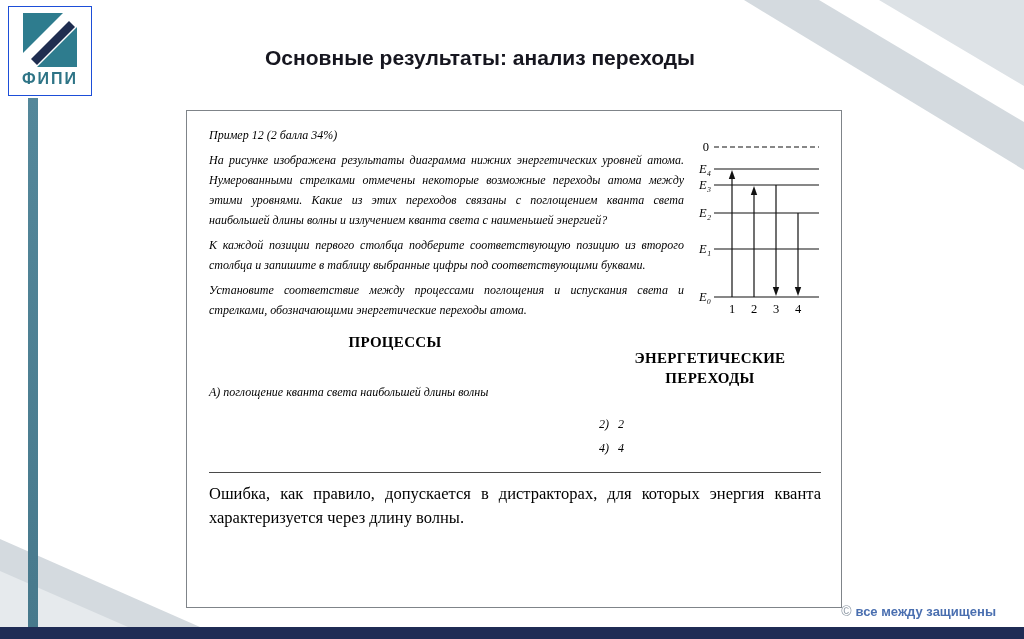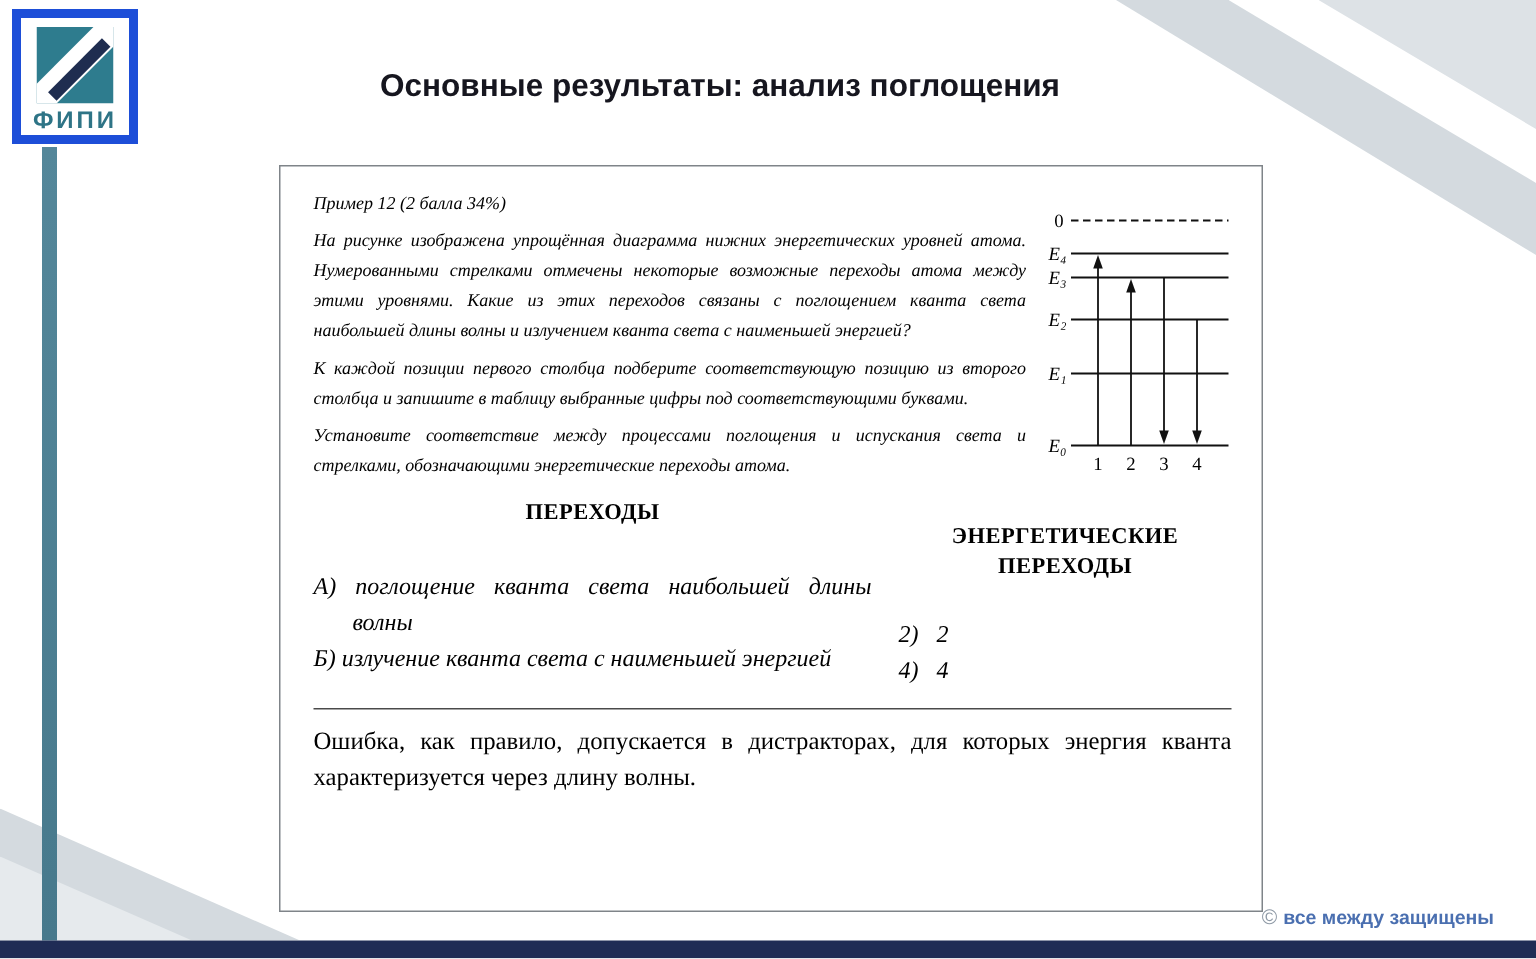--- a/index.html
+++ b/index.html
@@ -52,21 +52,21 @@
   }
 
   .bottom-bar {
     position: absolute; left: 0; bottom: 0; width: 1024px; height: 12px;
     background: #1f2c55;
     z-index: 3;
   }
 
   .logo-box {
     position: absolute; left: 8px; top: 6px; width: 84px; height: 90px;
-    background: #ffffff; border: 6px solid #1d4ed8;
+    background: #ffffff; border: 1px solid #1d4ed8;
     display: flex; flex-direction: column; align-items: center;
     padding-top: 6px;
     z-index: 2;
   }
   .logo-text {
     margin-top: 3px;
     color: #2e7486; font-weight: bold; font-size: 16px; letter-spacing: 2px;
   }
 
   .slide-title {
@@ -116,21 +116,21 @@
   .match-right { flex: 1; padding-left: 18px; }
   .match-header {
     font-weight: bold; font-size: 15px;
     text-align: center;
     height: 48px;
     line-height: 20px;
     letter-spacing: 0.3px;
   }
   .match-right .match-header { max-width: 200px; margin: 16px auto; }
   .match p.item {
-    font-size: 16px; line-height: 24px; margin: 0;
+    font-size: 12px; line-height: 24px; margin: 0;
     font-style: italic;
   }
   .match-left p.item { padding-left: 26px; text-indent: -26px; }
   .match-right p.item { text-align: left; }
 
   .divider {
     border: none; border-top: 1px solid #4a4a4a;
     margin: 12px 0 9px 0;
   }
   .error-note {
@@ -163,21 +163,21 @@
   <div class="logo-box">
     <svg width="54" height="54" viewBox="0 0 54 54">
       <rect x="0" y="0" width="54" height="54" fill="#2e7c8e"></rect>
       <polygon points="0,40 40,0 54,0 54,14 14,54 0,54" fill="#ffffff"></polygon>
       <polygon points="7,47 47,7 54,14 14,54" fill="#1f2d50" opacity="0.0"></polygon>
       <polygon points="8,46 46,8 52,14 14,52" fill="#1f2d50"></polygon>
     </svg>
     <div class="logo-text">ФИПИ</div>
   </div>
 
-  <h1 class="slide-title">Основные результаты: анализ поглощения</h1>
+  <h1 class="slide-title">Основные результаты: анализ переходы</h1>
 
   <div class="problem-card">
 
     <div class="diagram">
       <svg width="125" height="185" viewBox="0 0 125 185">
 
         <text x="13" y="14" text-anchor="end">0</text>
         <line class="dash" x1="18" y1="10" x2="123" y2="10"></line>
 
         <text class="lvl" x="15" y="36" text-anchor="end">E₄</text>
@@ -208,29 +208,28 @@
         <polygon points="102,159 98.8,150 105.2,150"></polygon>
 
         <text x="36" y="176" text-anchor="middle">1</text>
         <text x="58" y="176" text-anchor="middle">2</text>
         <text x="80" y="176" text-anchor="middle">3</text>
         <text x="102" y="176" text-anchor="middle">4</text>
       </svg>
     </div>
 
     <p class="example-header">Пример 12 (2 балла 34%)</p>
-    <p>На рисунке изображена упрощённая диаграмма нижних энергетических уровней атома. Нумерованными стрелками отмечены некоторые возможные переходы атома между этими уровнями. Какие из этих переходов связаны с поглощением кванта света наибольшей длины волны и излучением кванта света с наименьшей энергией?</p>
+    <p>На рисунке изображена результаты диаграмма нижних энергетических уровней атома. Нумерованными стрелками отмечены некоторые возможные переходы атома между этими уровнями. Какие из этих переходов связаны с поглощением кванта света наибольшей длины волны и излучением кванта света с наименьшей энергией?</p>
     <p>К каждой позиции первого столбца подберите соответствующую позицию из второго столбца и запишите в таблицу выбранные цифры под соответствующими буквами.</p>
     <p>Установите соответствие между процессами поглощения и испускания света и стрелками, обозначающими энергетические переходы атома.</p>
 
     <div class="match">
       <div class="match-left">
-        <div class="match-header">ПЕРЕХОДЫ</div>
+        <div class="match-header">ПРОЦЕССЫ</div>
         <p class="item">А)&nbsp;поглощение кванта света наибольшей длины волны</p>
-        <p class="item">Б)&nbsp;излучение кванта света с наименьшей энергией</p>
       </div>
       <div class="match-right">
         <div class="match-header">ЭНЕРГЕТИЧЕСКИЕ ПЕРЕХОДЫ</div>
         <p class="item">2)&nbsp;&nbsp;&nbsp;2</p>
         <p class="item">4)&nbsp;&nbsp;&nbsp;4</p>
       </div>
     </div>
 
     <hr class="divider">
 

